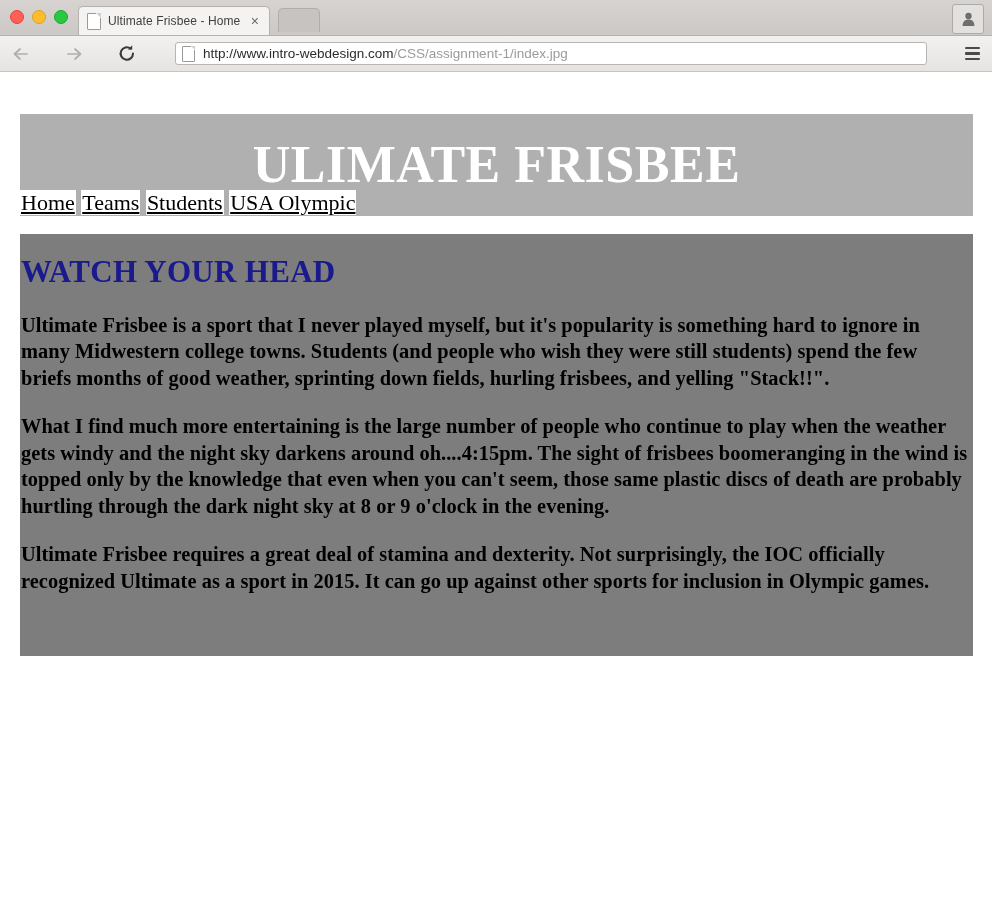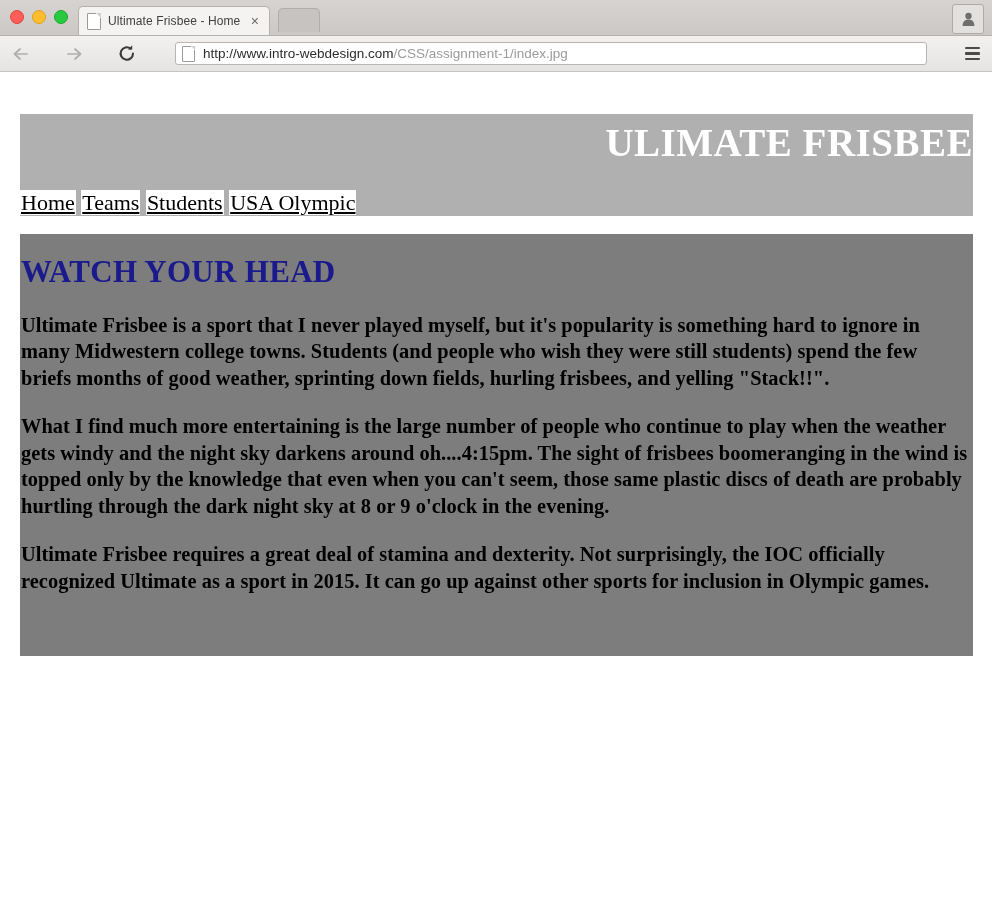--- a/index.html
+++ b/index.html
@@ -213,28 +213,28 @@
   .site-header {
     position: absolute;
     left: 20px;
     top: 42px;
     width: 953px;
     height: 102px;
     background: #b0b0b0;
     box-sizing: border-box;
   }
   .site-title {
-    text-align: right;
+    text-align: center;
     font-family: "Liberation Serif", serif;
     font-weight: bold;
-    font-size: 39px;
+    font-size: 52px;
     color: #ffffff;
     letter-spacing: 0.5px;
     margin: 0;
-    padding-top: 7px;
+    padding-top: 22px;
     line-height: 1.12;
   }
   .site-nav {
     position: absolute;
     left: 0;
     bottom: 2px;
     font-family: "Liberation Serif", serif;
     font-size: 22px;
     line-height: 1;
     white-space: nowrap;

